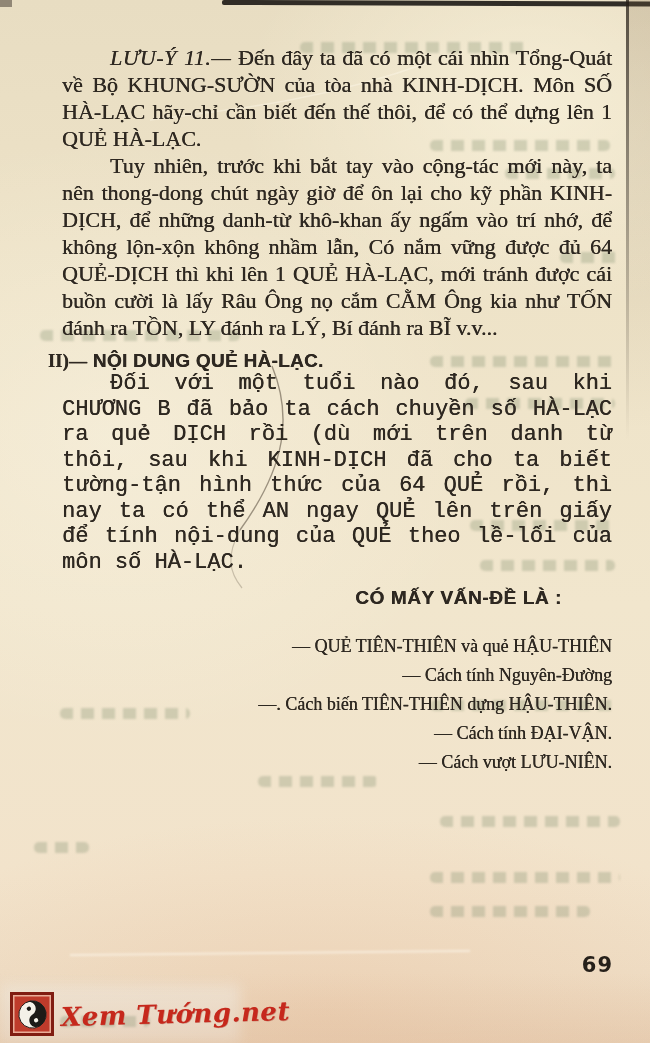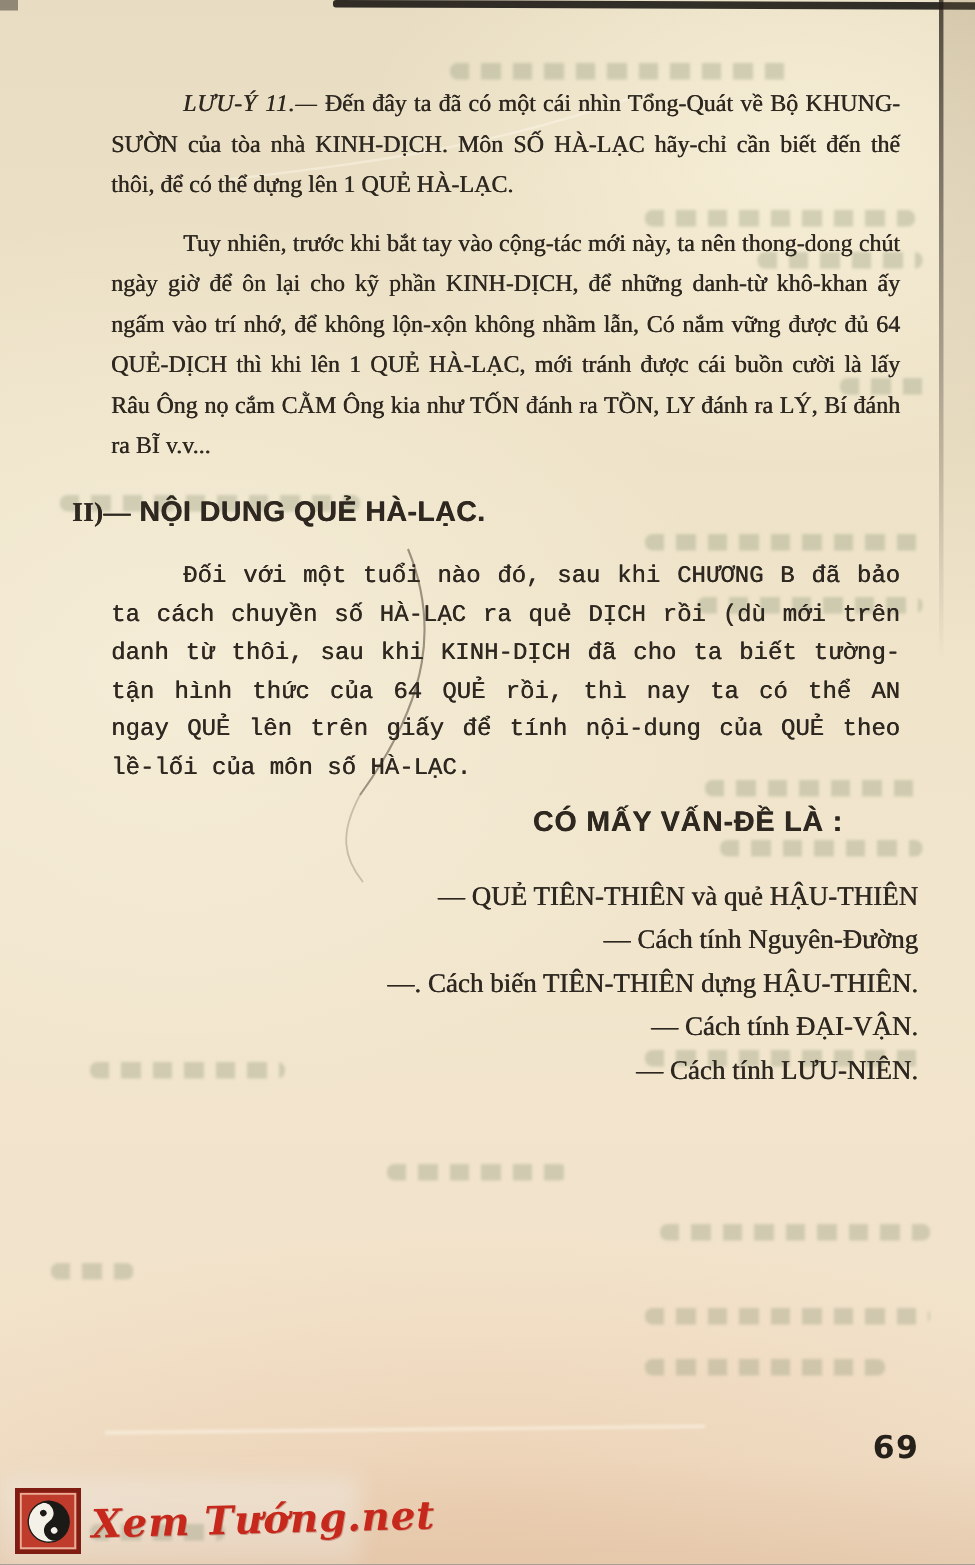--- a/index.html
+++ b/index.html
@@ -27,27 +27,27 @@
   .edge-line{position:absolute;left:626px;top:0;width:3px;height:440px;background:linear-gradient(180deg,rgba(40,32,24,.78),rgba(40,32,24,0));}
   .edge-band{position:absolute;left:629px;top:0;width:21px;height:430px;background:linear-gradient(180deg,rgba(130,105,70,.22),rgba(130,105,70,0));}
   .corner-light{position:absolute;left:0;bottom:0;width:240px;height:58px;background:rgba(242,242,236,.5);filter:blur(7px);}
   .bottom-strip{position:absolute;left:0;right:0;bottom:0;height:70px;background:linear-gradient(180deg,rgba(216,172,136,0),rgba(214,168,132,.26));}
   .scratch-line{position:absolute;left:70px;top:952px;width:400px;height:2px;background:rgba(255,253,244,.55);filter:blur(1px);transform:rotate(-.6deg);}
   .ghost{position:absolute;height:11px;border-radius:5px;filter:blur(1.2px);
     background:repeating-linear-gradient(90deg,rgba(142,152,122,.34) 0 13px,rgba(142,152,122,0) 13px 21px);}
   .crease-svg{position:absolute;left:0;top:0;pointer-events:none;}
   
   .text-block{position:absolute;left:62px;top:44px;width:550px;}
-  .text-block p{margin:12px;text-align:justify;font-size:16px;line-height:27px;
+  .text-block p{margin:0;text-align:justify;font-size:22px;line-height:27px;
     text-shadow:.3px 0 0 currentColor;}
   .indent{text-indent:48px;}
   .note-label{font-style:italic;letter-spacing:.5px;}
   .p2{margin-top:24px;}
   .p3{margin-top:19px;}
-  h2.section{margin:10px 0 0 -14px;font-size:19px;line-height:36px;font-weight:bold;
+  h2.section{margin:10px 0 0 -14px;font-size:19px;line-height:20px;font-weight:bold;
     font-family:"Liberation Sans", sans-serif;letter-spacing:.3px;text-shadow:.3px 0 0 currentColor;}
   h2.section .numeral{font-family:"Liberation Serif", serif;font-weight:bold;font-size:18px;}
   .p4{margin-top:22px;line-height:25.5px !important;font-family:Liberation Mono, monospace;}
   .p5{margin-top:4px;}
   h3.list-heading{margin:11px 50px 0 0;text-align:right;font-size:19px;line-height:24px;
     font-family:"Liberation Sans", sans-serif;font-weight:bold;letter-spacing:.6px;
     text-shadow:.3px 0 0 currentColor;}
   ul.issues{list-style:none;margin:22px 0 0 0;padding:0 0 0 62px;}
   ul.issues li{font-size:18px;line-height:29px;text-shadow:.3px 0 0 currentColor;text-align:right;}
   
@@ -111,21 +111,21 @@
     <p class="indent p4">Đối với một tuổi nào đó, sau khi CHƯƠNG B đã bảo ta cách chuyền số HÀ-LẠC ra quẻ DỊCH rồi (dù mới trên danh từ thôi, sau khi KINH-DỊCH đã cho ta biết tường-tận hình thức của 64 QUẺ rồi, thì nay ta có thể AN ngay QUẺ lên trên giấy để tính nội-dung của QUẺ theo lề-lối của môn số HÀ-LẠC.</p>
 
 
     <h3 class="list-heading">CÓ MẤY VẤN-ĐỀ LÀ :</h3>
 
     <ul class="issues">
       <li>— QUẺ TIÊN-THIÊN và quẻ HẬU-THIÊN</li>
       <li>— Cách tính Nguyên-Đường</li>
       <li>—. Cách biến TIÊN-THIÊN dựng HẬU-THIÊN.</li>
       <li>— Cách tính ĐẠI-VẬN.</li>
-      <li>— Cách tính LƯU-NIÊN.</li>
+      <li>— Cách vượt LƯU-NIÊN.</li>
     </ul>
   </div>
 
   <div class="page-number">69</div>
 
   <div class="watermark">
     <span class="wm-icon">
       <svg viewBox="0 0 100 100">
         <circle cx="50" cy="50" r="47" fill="#f4f1e8" stroke="#1c1a17" stroke-width="3"></circle>
         <path d="M50 3 a47 47 0 0 1 0 94 a23.5 23.5 0 0 1 0 -47 a23.5 23.5 0 0 0 0 -47 z" fill="#1c1a17"></path>

